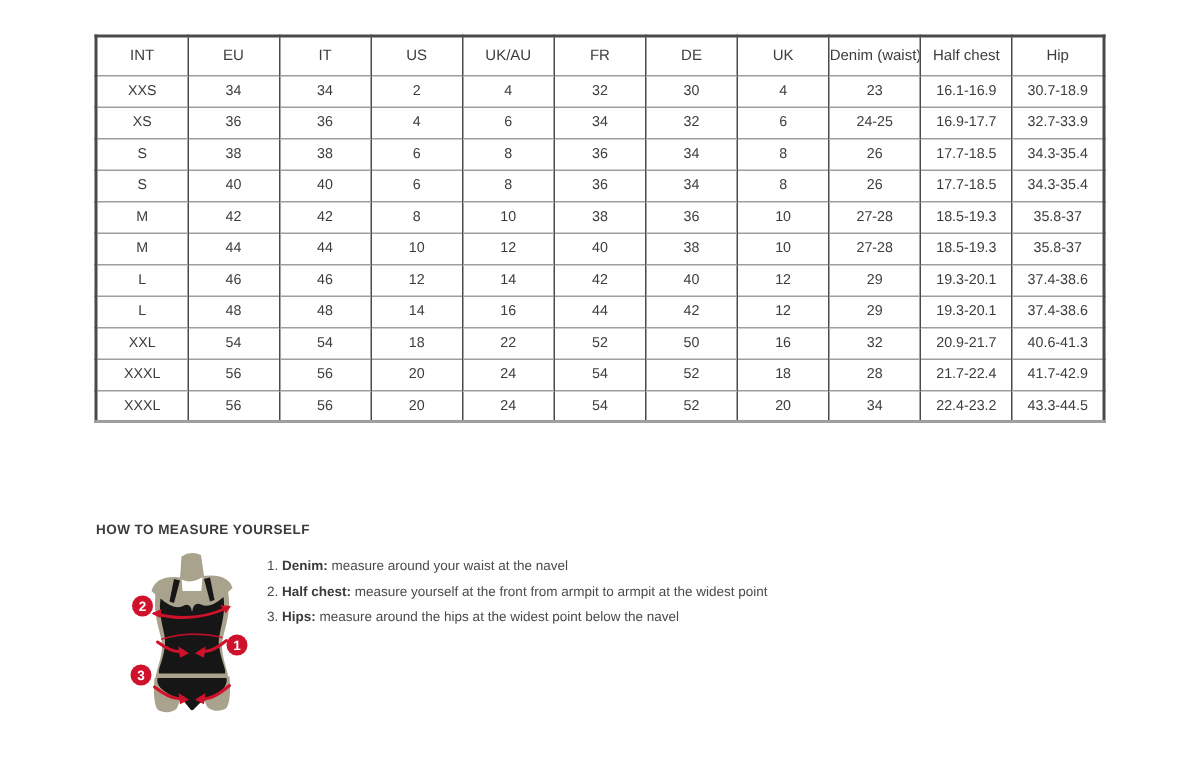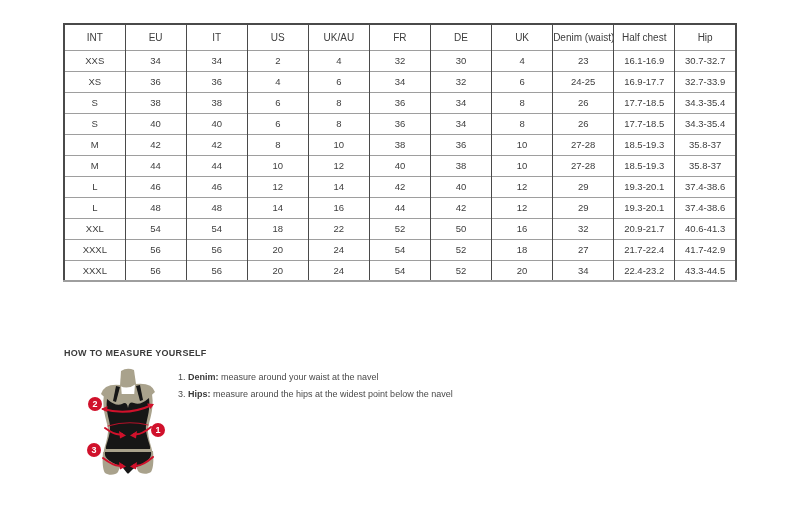--- a/index.html
+++ b/index.html
@@ -60,21 +60,21 @@
             <td>XXS</td>
             <td>34</td>
             <td>34</td>
             <td>2</td>
             <td>4</td>
             <td>32</td>
             <td>30</td>
             <td>4</td>
             <td>23</td>
             <td>16.1-16.9</td>
-            <td>30.7-32.7</td>
+            <td>30.7-18.9</td>
           </tr>
           <tr>
             <td>XS</td>
             <td>36</td>
             <td>36</td>
             <td>4</td>
             <td>6</td>
             <td>34</td>
             <td>32</td>
             <td>6</td>
@@ -175,21 +175,21 @@
           </tr>
           <tr>
             <td>XXXL</td>
             <td>56</td>
             <td>56</td>
             <td>20</td>
             <td>24</td>
             <td>54</td>
             <td>52</td>
             <td>18</td>
-            <td>27</td>
+            <td>28</td>
             <td>21.7-22.4</td>
             <td>41.7-42.9</td>
           </tr>
           <tr>
             <td>XXXL</td>
             <td>56</td>
             <td>56</td>
             <td>20</td>
             <td>24</td>
             <td>54</td>
@@ -241,16 +241,17 @@
         <polygon points="42,98.5 49,94 48,101.5"></polygon>
       </g>
     </svg>
     <div class="badge badge-2">2</div>
     <div class="badge badge-1">1</div>
     <div class="badge badge-3">3</div>
   </div>
 
   <ol class="steps">
       <li><span>1. </span><b>Denim:</b><span> measure around your waist at the navel</span></li>
+      <li><span>2. </span><b>Half chest:</b><span> measure yourself at the front from armpit to armpit at the widest point</span></li>
       <li><span>3. </span><b>Hips:</b><span> measure around the hips at the widest point below the navel</span></li>
     </ol>
 
 </div>
 
 </body></html>

